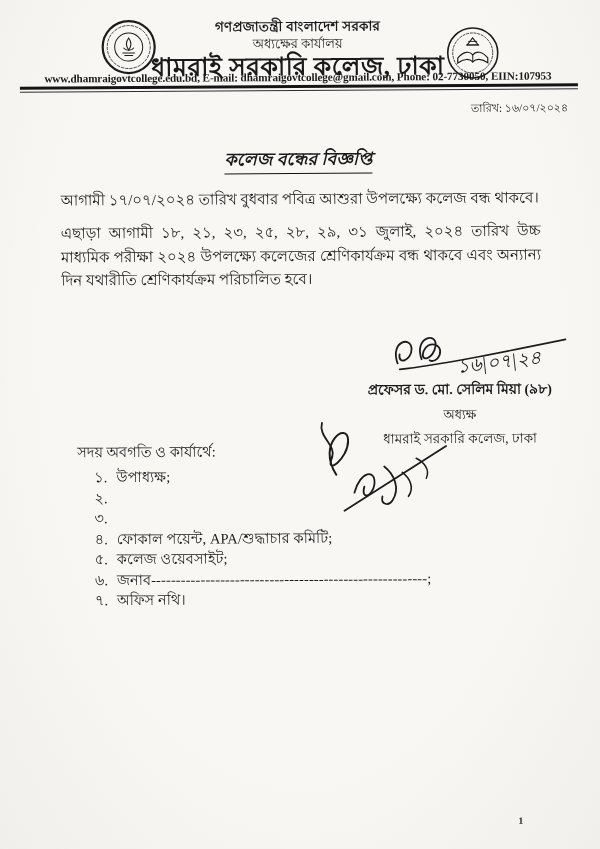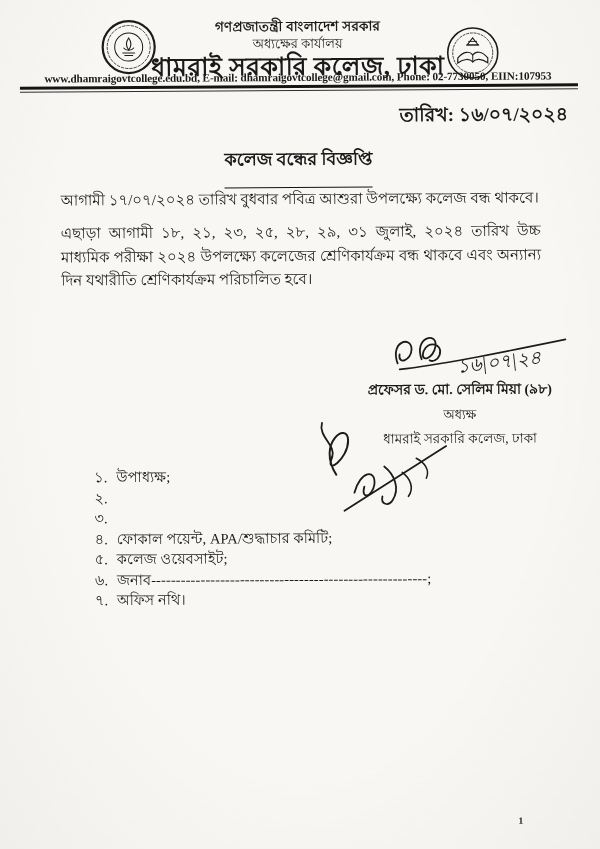--- a/index.html
+++ b/index.html
@@ -33,28 +33,28 @@
     position: absolute; top: 85px; left: 22px; width: 558px; height: 6px;
     border-top: 3px solid #141414;
     border-bottom: 1px solid #2e2e2e;
   }
 
   .seal { position: absolute; }
   .seal-left  { left: 102px; top: 17px; }
   .seal-right { left: 447px; top: 26px; }
 
   
-  .date-line { position: absolute; top: 101px; right: 30px; font-size: 19px; font-weight: 700; }
+  .date-line { position: absolute; top: 101px; right: 30px; font-size: 11px; font-weight: 400; }
 
   .title {
     position: absolute; top: 146px; left: 0; width: 100%;
     text-align: center; font-size: 17.5px; font-weight: 700;
   }
   .title span {
-    border-bottom: 1.6px solid #141414; padding-bottom: 18px;
+    border-bottom: 1.6px solid #141414; padding-bottom: 4px; font-style: italic;
   }
 
   .para {
     position: absolute; left: 62px; width: 480px;
     font-size: 15px; line-height: 1.58; text-align: justify;
   }
   .para-1 { top: 188px; }
   .para-2 { top: 221px; }
 
   
@@ -125,20 +125,21 @@
         <path d="M28 36 C20 14 42 8 42 22 C42 33 28 38 30 27" class="ink" stroke-width="1.8"></path>
         <path d="M52 32 C44 10 68 4 66 19 C64 32 50 36 54 24 C58 13 74 16 70 28 C68 33 63 35 60 33" class="ink" stroke-width="1.8"></path>
         <path d="M30 42 C70 38 130 26 196 13" class="ink" stroke-width="1.6"></path>
         <text x="88" y="46" transform="rotate(-6 88 46)" font-size="19" font-family="Liberation Serif, serif" font-style="italic" fill="#1c1c1c">১৬|০৭|২৪</text>
       </svg>
       <div class="sig-name">প্রফেসর ড. মো. সেলিম মিয়া (৯৮)</div>
       <div class="sig-role">অধ্যক্ষ</div>
       <div class="sig-inst">ধামরাই সরকারি কলেজ, ঢাকা</div>
     </div>
 
+    <div class="dist-heading">সদয় অবগতি ও কার্যার্থে:</div>
 
     <div class="dist-list">
       <div class="dist-item">
         <span class="dist-num">১.</span>
         <span class="dist-text">উপাধ্যক্ষ;</span>
       </div>
       <div class="dist-item">
         <span class="dist-num">২.</span>
       </div>
       <div class="dist-item">

